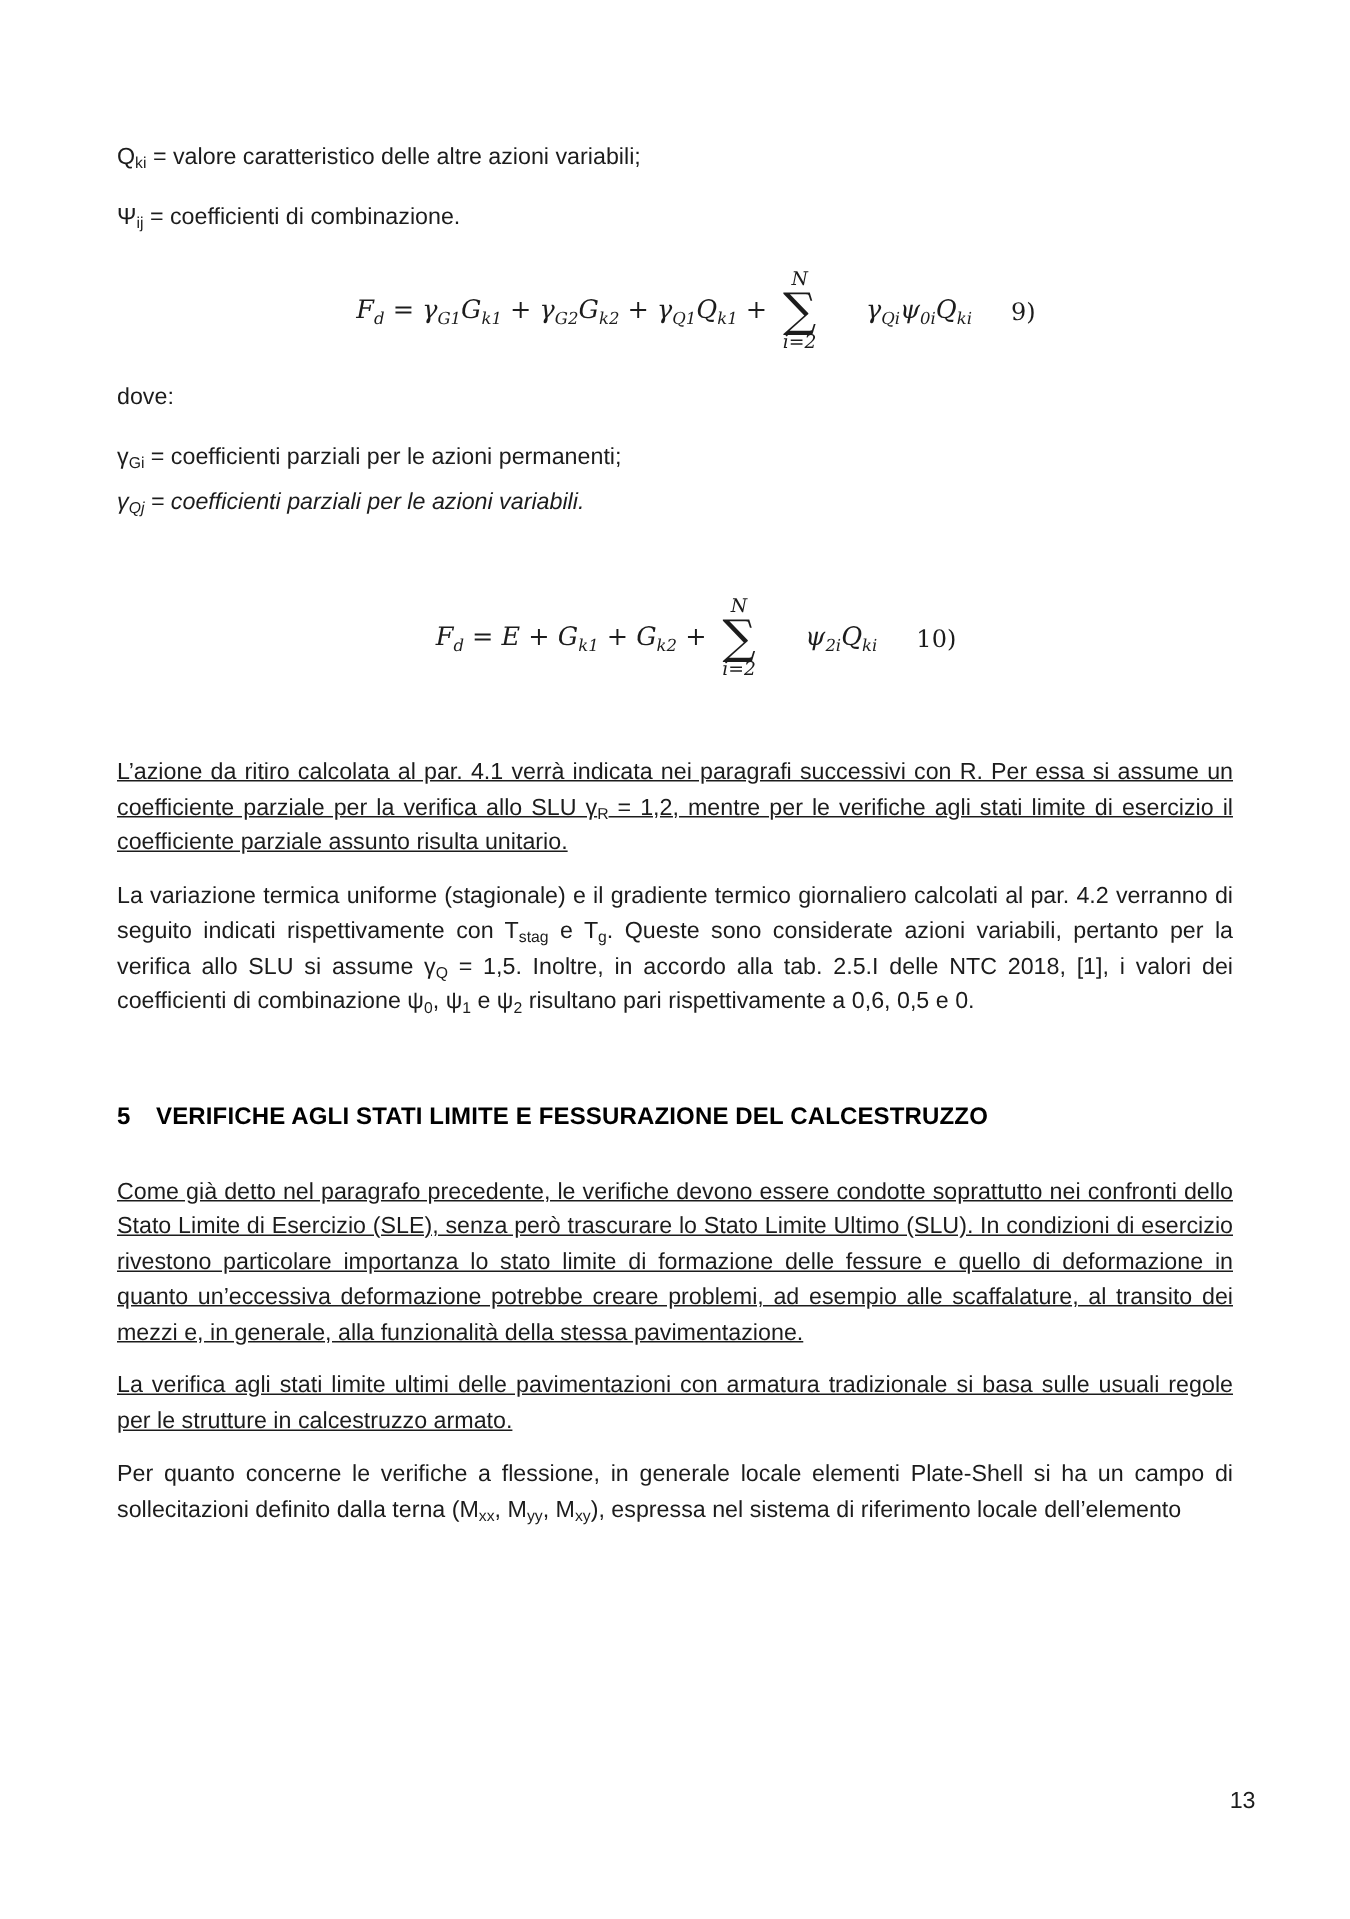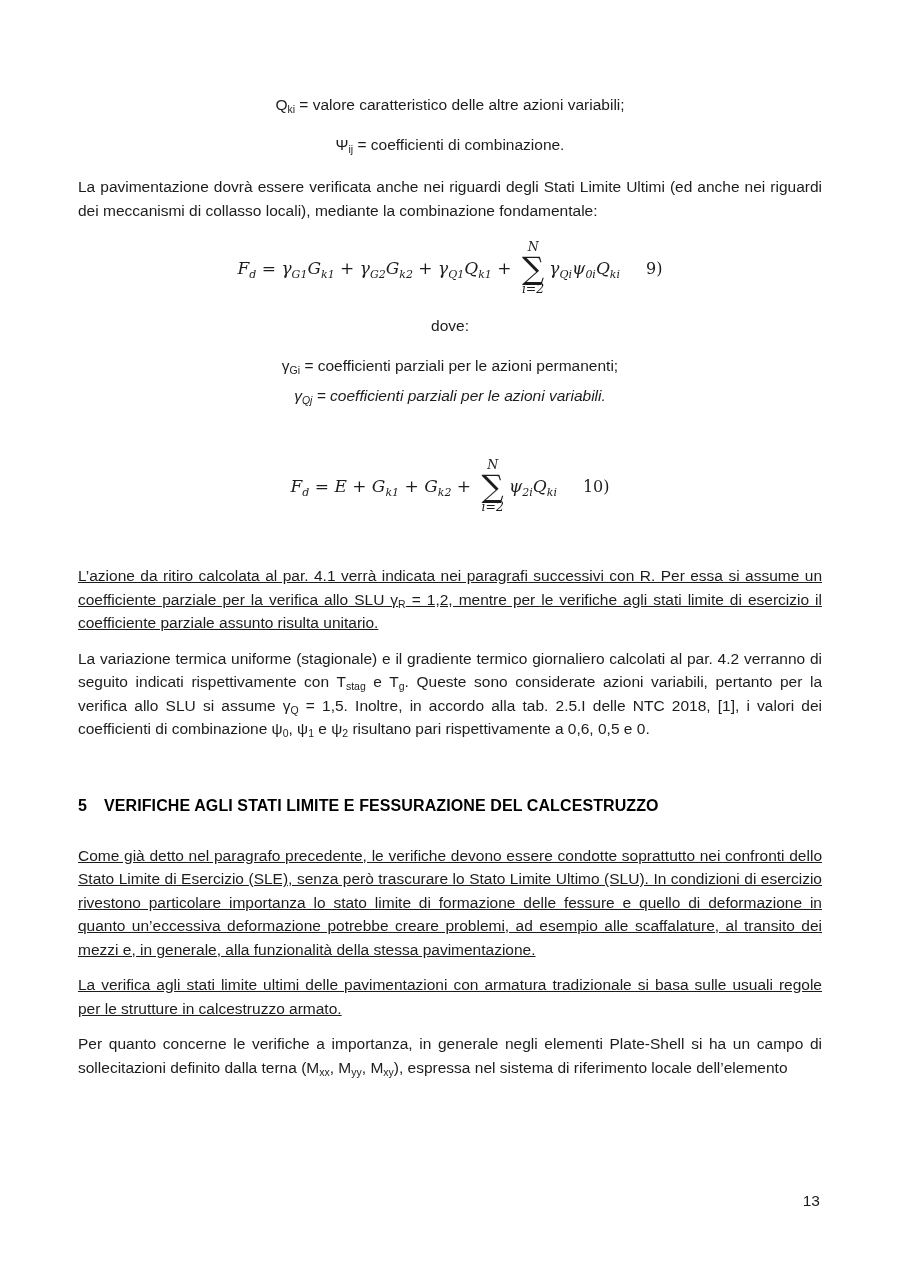--- a/index.html
+++ b/index.html
@@ -15,21 +15,21 @@
   .page {
     position: absolute;
     inset: 0;
     padding: 95px 78px 0 78px;
     background: #ffffff;
   }
   .def {
     font-size: 15.5px;
     line-height: 20px;
     margin-bottom: 20px;
-    text-align: center;
+    text-align: left;
   }
   .def.tight { margin-bottom: 10px; }
   .para {
     font-size: 15.5px;
     line-height: 23.5px;
     text-align: justify;
     margin-bottom: 10px;
   }
   .para.gap-after-md { margin-bottom: 12px; text-decoration: underline; }
   .gap-big { margin-bottom: 48px; font-style: italic; }
@@ -44,20 +44,21 @@
     justify-content: center;
     margin: 14px 0 16px 0;
     min-height: 64px;
   }
   .formula-row.f10 { margin-bottom: 46px; }
   .math {
     font-family: "DejaVu Serif", serif;
     font-style: italic;
     font-size: 17px;
     white-space: pre;
+    margin-left: 28px;
   }
   .math sub {
     font-family: "DejaVu Serif", serif;
     font-style: italic;
     font-size: 11px;
     vertical-align: -4px;
   }
   .sum {
     display: inline-flex;
     flex-direction: column;
@@ -87,35 +88,34 @@
     font-size: 16px;
     font-weight: bold;
     color: #000000;
     margin: 56px 0 29px 0;
     letter-spacing: 0.1px;
   }
   h2.section-heading .h-num { margin-right: 17px; }
   .page-number {
     position: absolute;
     top: 1192px;
-    right: 80px;
+    right: 63px;
     font-size: 15.5px;
     color: #1c1c1c;
   }
 </style>
 </head>
 <body>
 
 <div class="page">
 
   <p class="def"><span>Q</span><sub>ki</sub><span> = valore caratteristico delle altre azioni variabili;</span></p>
 
   <p class="def"><span>Ψ</span><sub>ij</sub><span> = coefficienti di combinazione.</span></p>
 
-  <p class="para">La pavimentazione dovrà essere verificata anche nei riguardi degli Stati Limite Ultimi (ed anche nei riguardi dei meccanismi di collasso locali), mediante la combinazione fondamentale:</p>
 
   <div class="formula-row">
     <span class="math"><span>F</span><sub>d</sub><span> = γ</span><sub>G1</sub><span>G</span><sub>k1</sub><span> + γ</span><sub>G2</sub><span>G</span><sub>k2</sub><span> + γ</span><sub>Q1</sub><span>Q</span><sub>k1</sub><span> + </span></span>
     <span class="sum">
       <span class="sum-limit">N</span>
       <span class="sum-sym">∑</span>
       <span class="sum-limit">i=2</span>
     </span>
     <span class="math"><span>γ</span><sub>Qi</sub><span>ψ</span><sub>0i</sub><span>Q</span><sub>ki</sub></span>
     <span class="eq-num">9)</span>
@@ -142,17 +142,17 @@
   <p class="para gap-after-md"><span>L’azione da ritiro calcolata al par. 4.1 verrà indicata nei paragrafi successivi con R. Per essa si assume un coefficiente parziale per la verifica allo SLU γ</span><sub>R</sub><span> = 1,2, mentre per le verifiche agli stati limite di esercizio il coefficiente parziale assunto risulta unitario.</span></p>
 
   <p class="para"><span>La variazione termica uniforme (stagionale) e il gradiente termico giornaliero calcolati al par. 4.2 verranno di seguito indicati rispettivamente con T</span><sub>stag</sub><span> e T</span><sub>g</sub><span>. Queste sono considerate azioni variabili, pertanto per la verifica allo SLU si assume γ</span><sub>Q</sub><span> = 1,5. Inoltre, in accordo alla tab. 2.5.I delle NTC 2018, [1], i valori dei coefficienti di combinazione ψ</span><sub>0</sub><span>, ψ</span><sub>1</sub><span> e ψ</span><sub>2</sub><span> risultano pari rispettivamente a 0,6, 0,5 e 0.</span></p>
 
   <h2 class="section-heading"><span class="h-num">5</span><span>VERIFICHE AGLI STATI LIMITE E FESSURAZIONE DEL CALCESTRUZZO</span></h2>
 
   <p class="para gap-after-md">Come già detto nel paragrafo precedente, le verifiche devono essere condotte soprattutto nei confronti dello Stato Limite di Esercizio (SLE), senza però trascurare lo Stato Limite Ultimo (SLU). In condizioni di esercizio rivestono particolare importanza lo stato limite di formazione delle fessure e quello di deformazione in quanto un’eccessiva deformazione potrebbe creare problemi, ad esempio alle scaffalature, al transito dei mezzi e, in generale, alla funzionalità della stessa pavimentazione.</p>
 
   <p class="para gap-after-md">La verifica agli stati limite ultimi delle pavimentazioni con armatura tradizionale si basa sulle usuali regole per le strutture in calcestruzzo armato.</p>
 
-  <p class="para"><span>Per quanto concerne le verifiche a importanza, in generale negli elementi Plate-Shell si ha un campo di sollecitazioni definito dalla terna (M</span><sub>xx</sub><span>, M</span><sub>yy</sub><span>, M</span><sub>xy</sub><span>), espressa nel sistema di riferimento locale dell’elemento</span></p>
+  <p class="para"><span>Per quanto concerne le verifiche a flessione, in generale locale elementi Plate-Shell si ha un campo di sollecitazioni definito dalla terna (M</span><sub>xx</sub><span>, M</span><sub>yy</sub><span>, M</span><sub>xy</sub><span>), espressa nel sistema di riferimento locale dell’elemento</span></p>
 
   <div class="page-number">13</div>
 
 </div>
 
 </body></html>

